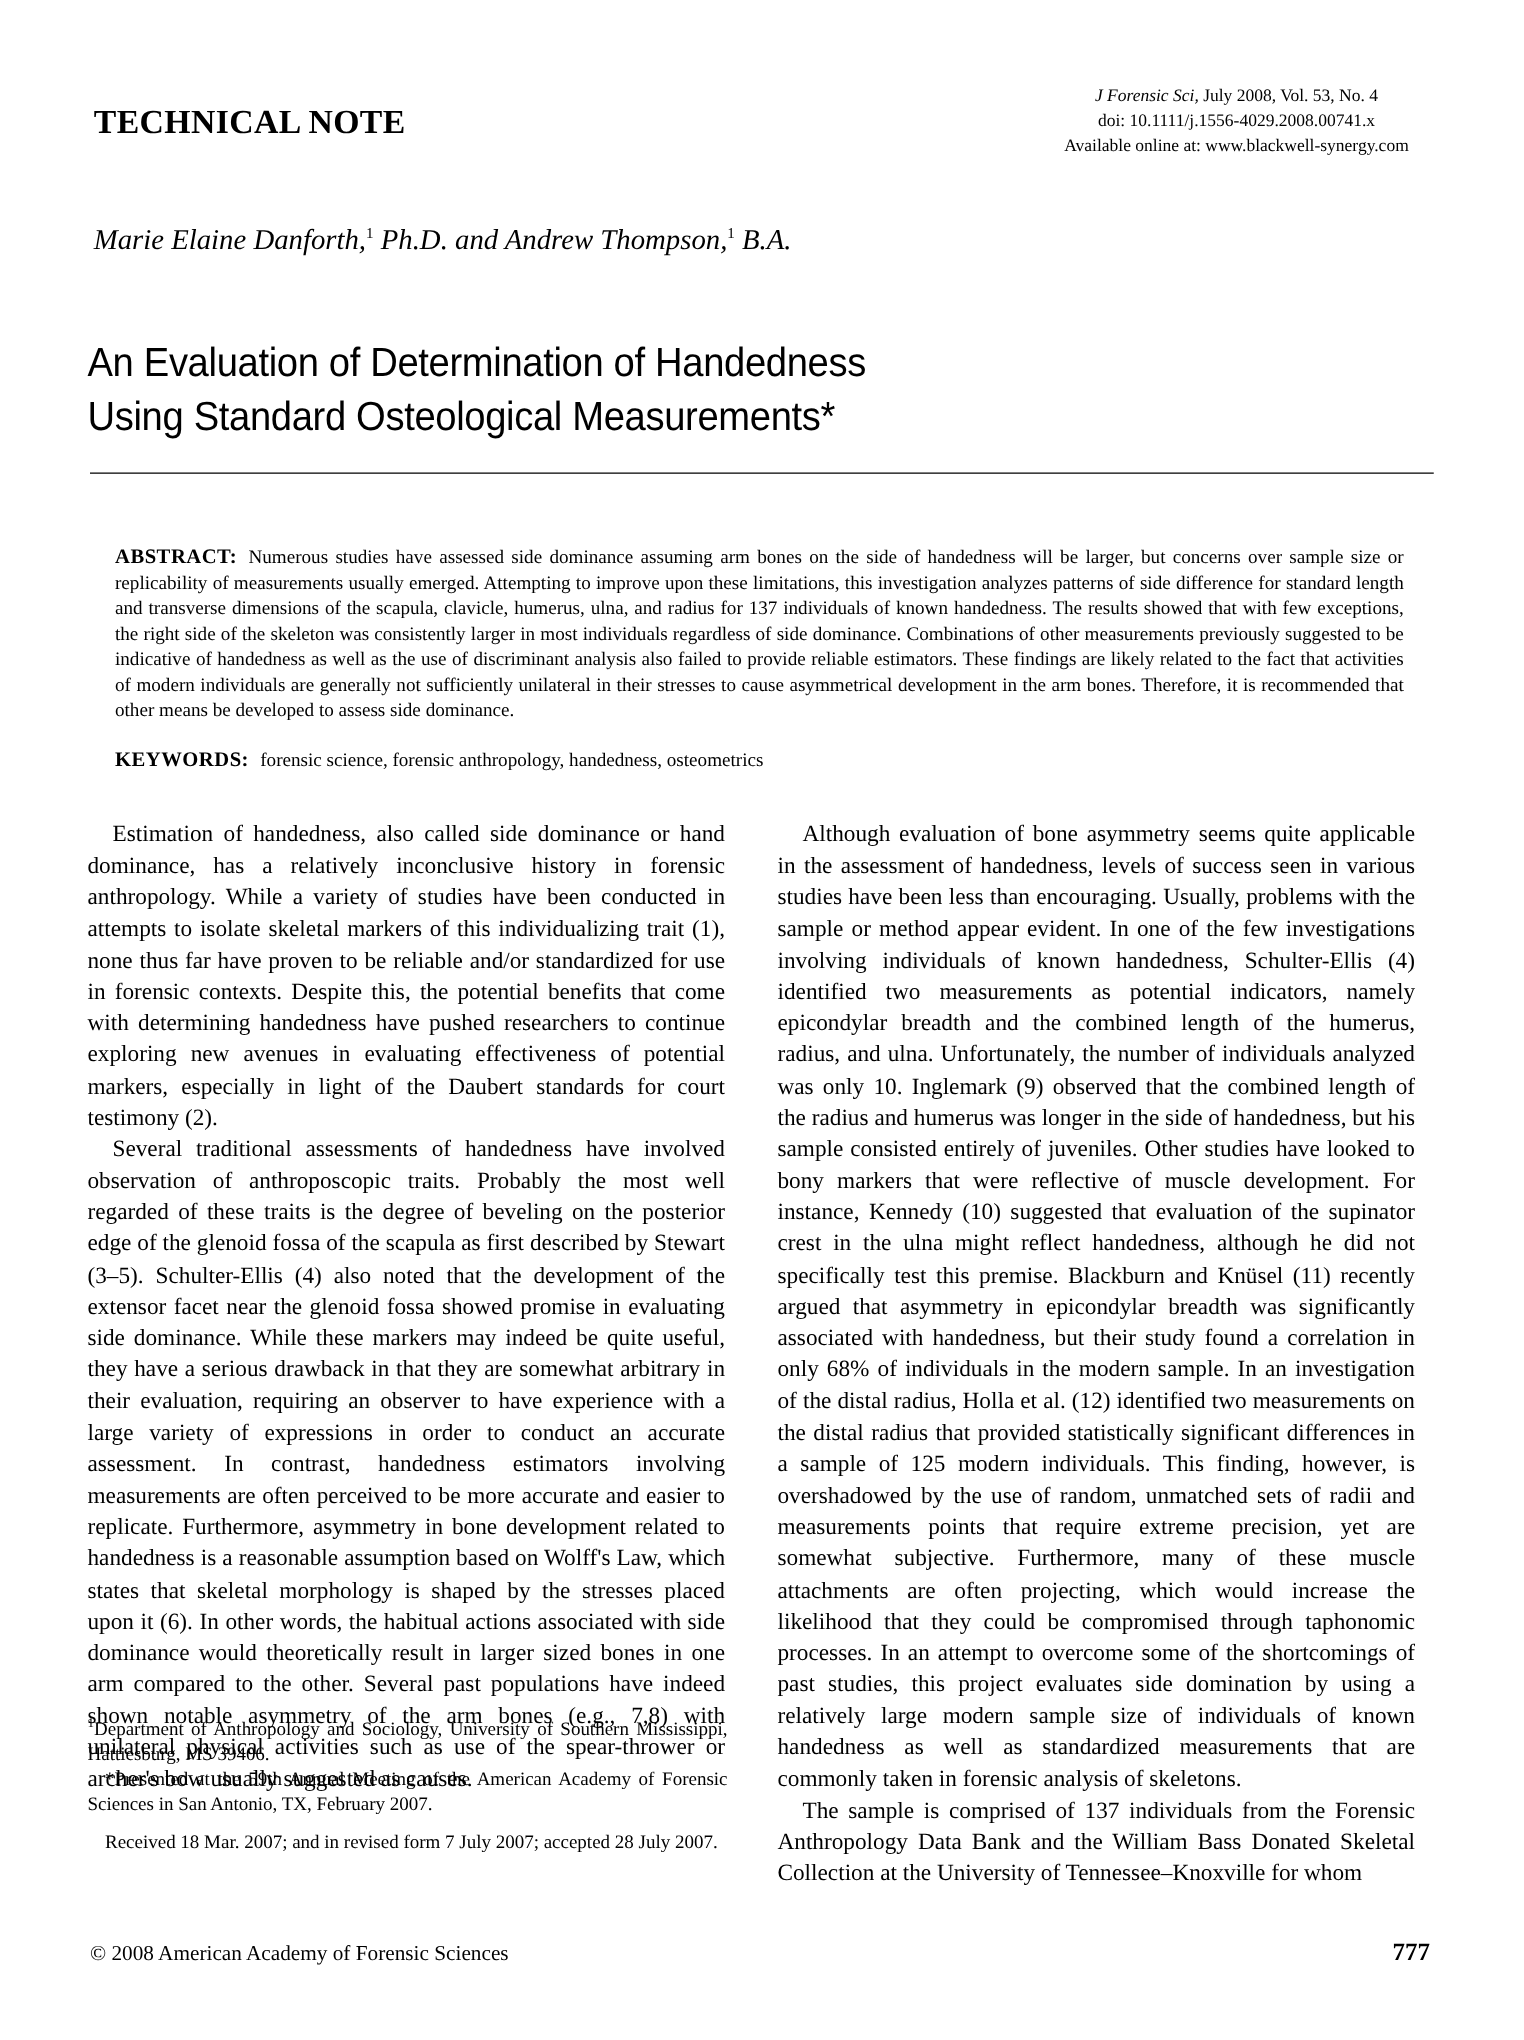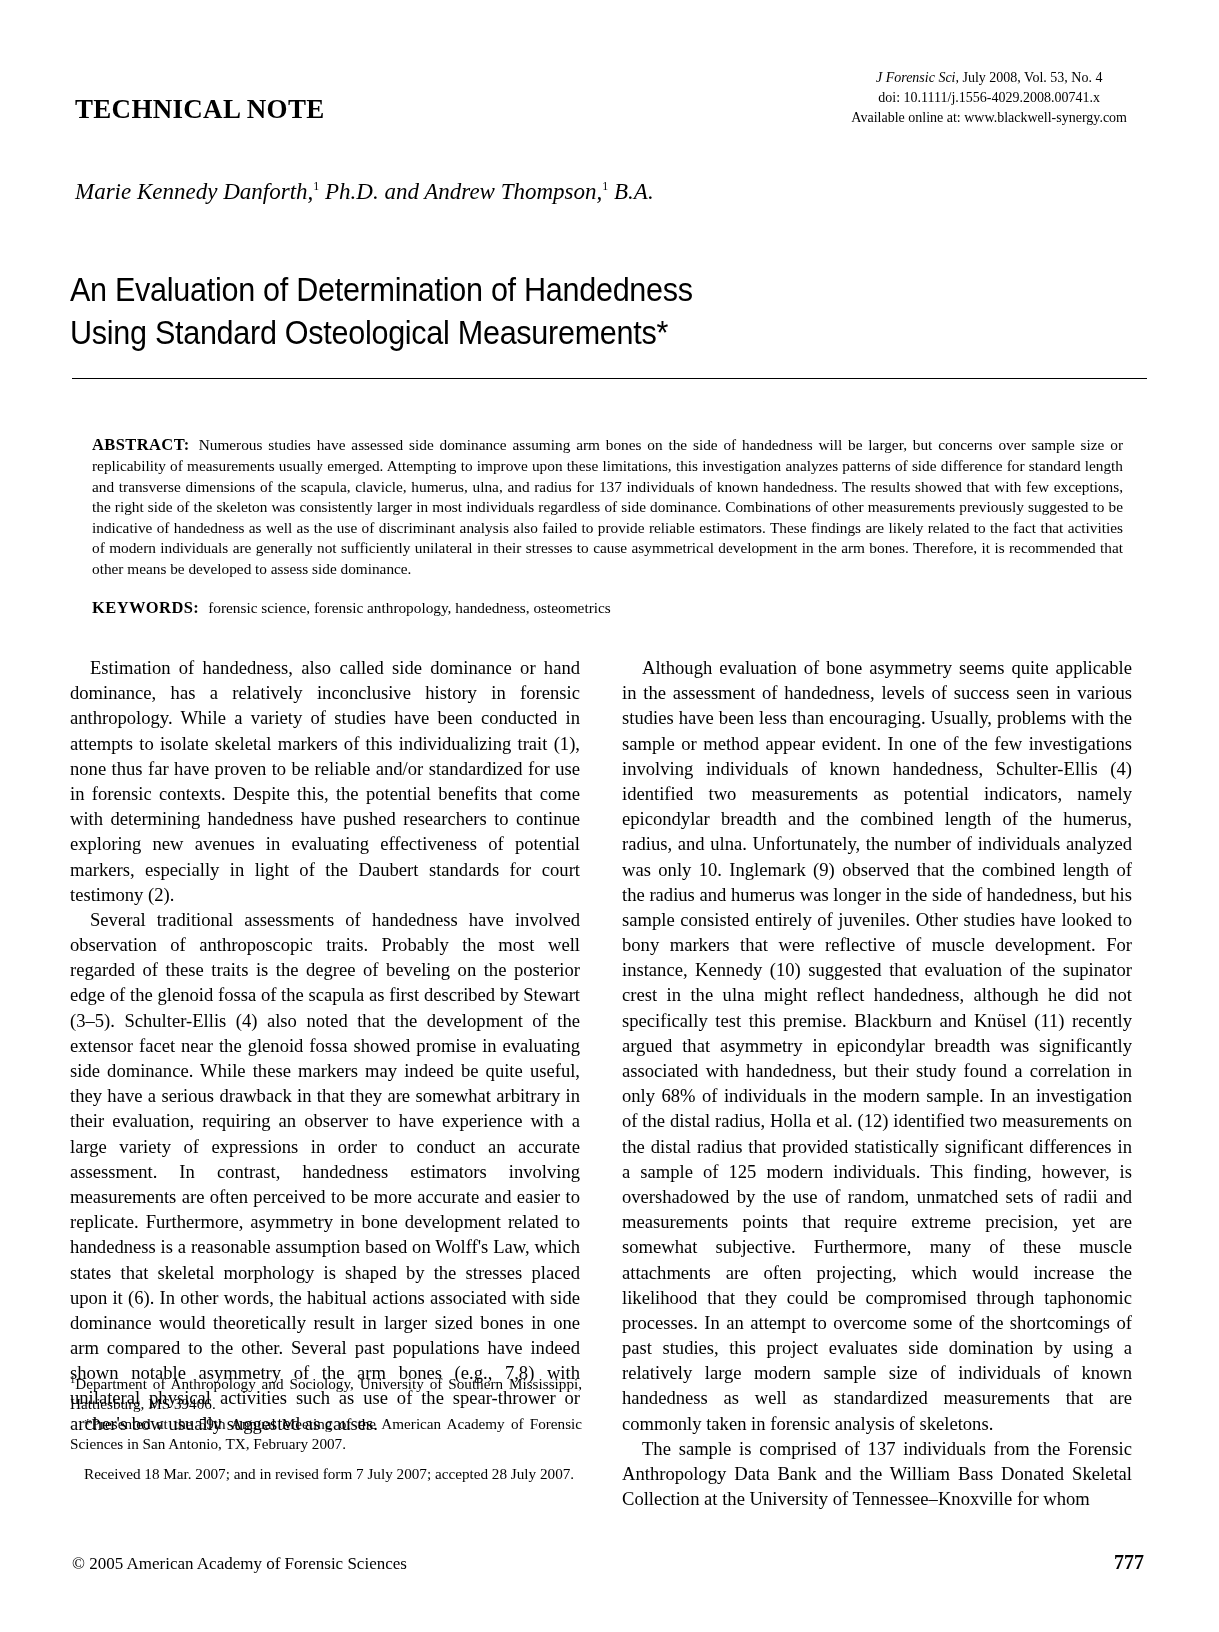--- a/index.html
+++ b/index.html
@@ -32,21 +32,21 @@
     display: flex;
     justify-content: space-between;
     align-items: flex-start;
   }
   .technical-note {
     font-family: "Liberation Serif", "DejaVu Serif", serif;
     font-weight: bold;
     font-size: 27px;
     letter-spacing: 0.3px;
     line-height: 1;
-    margin-top: 28px;
+    margin-top: 16px;
     white-space: nowrap;
   }
   .journal-meta {
     text-align: center;
     font-size: 14px;
     line-height: 1.42;
     white-space: nowrap;
   }
   .journal-meta .jrnl-name {
     font-style: italic;
@@ -214,21 +214,21 @@
 
   <div class="header">
     <div class="technical-note">TECHNICAL NOTE</div>
     <div class="journal-meta">
       <div><span class="jrnl-name">J Forensic Sci,</span><span> July 2008, Vol. 53, No. 4</span></div>
       <div>doi: 10.1111/j.1556-4029.2008.00741.x</div>
       <div>Available online at: www.blackwell-synergy.com</div>
     </div>
   </div>
 
-  <div class="byline"><span>Marie Kennedy Danforth,</span><sup>1</sup><span> Ph.D. and Andrew Thompson,</span><sup>1</sup><span> B.A.</span></div>
+  <div class="byline"><span>Marie Elaine Danforth,</span><sup>1</sup><span> Ph.D. and Andrew Thompson,</span><sup>1</sup><span> B.A.</span></div>
 
   <h1 class="doc-title">
     <span>An Evaluation of Determination of Handedness</span><br>
     <span>Using Standard Osteological Measurements*</span>
   </h1>
 
   <div class="rule"></div>
 
   <div class="abstract-block"><span class="lead">ABSTRACT:</span><span class="lead-gap"></span><span>Numerous studies have assessed side dominance assuming arm bones on the side of handedness will be larger, but concerns over sample size or replicability of measurements usually emerged. Attempting to improve upon these limitations, this investigation analyzes patterns of side difference for standard length and transverse dimensions of the scapula, clavicle, humerus, ulna, and radius for 137 individuals of known handedness. The results showed that with few exceptions, the right side of the skeleton was consistently larger in most individuals regardless of side dominance. Combinations of other measurements previously suggested to be indicative of handedness as well as the use of discriminant analysis also failed to provide reliable estimators. These findings are likely related to the fact that activities of modern individuals are generally not sufficiently unilateral in their stresses to cause asymmetrical development in the arm bones. Therefore, it is recommended that other means be developed to assess side dominance.</span></div>
 
@@ -245,17 +245,17 @@
     </div>
   </div>
 
   <div class="footnotes">
     <p><sup>1</sup><span>Department of Anthropology and Sociology, University of Southern Mississippi, Hattiesburg, MS 39406.</span></p>
     <p class="ind">*Presented at the 59th Annual Meeting of the American Academy of Forensic Sciences in San Antonio, TX, February 2007.</p>
     <p class="ind spaced">Received 18 Mar. 2007; and in revised form 7 July 2007; accepted 28 July 2007.</p>
   </div>
 
   <div class="page-footer">
-    <div>© 2005 American Academy of Forensic Sciences</div>
+    <div>© 2008 American Academy of Forensic Sciences</div>
     <div class="pageno">777</div>
   </div>
 
 </div>
 
 </body></html>

